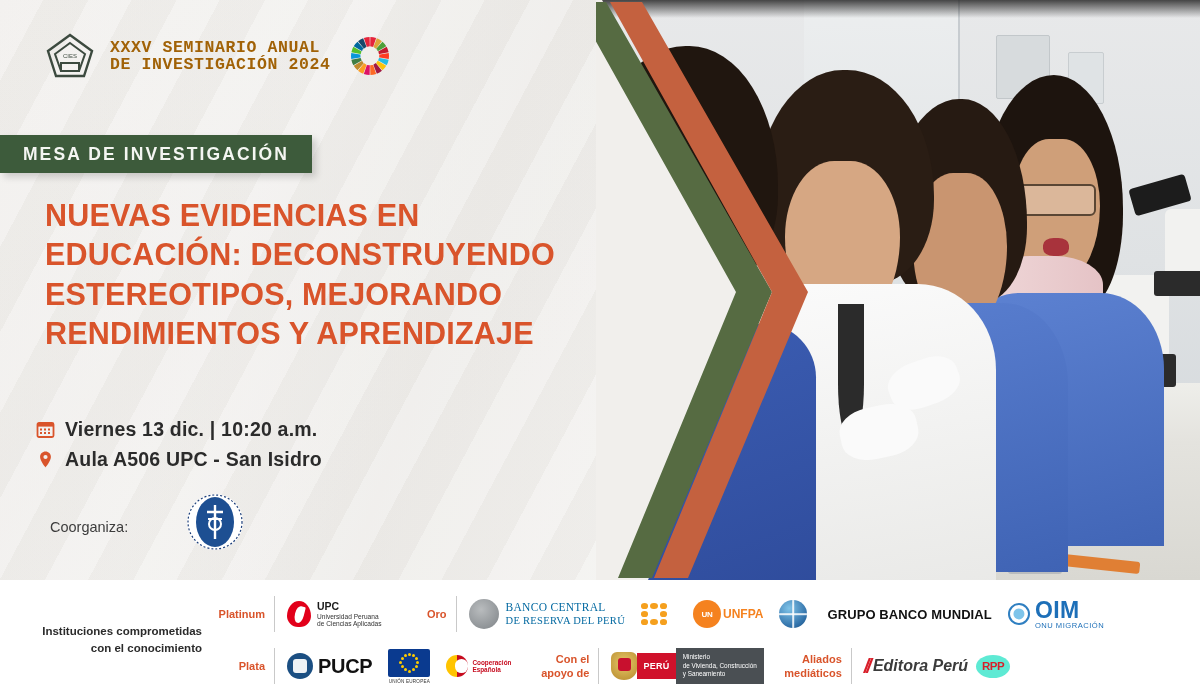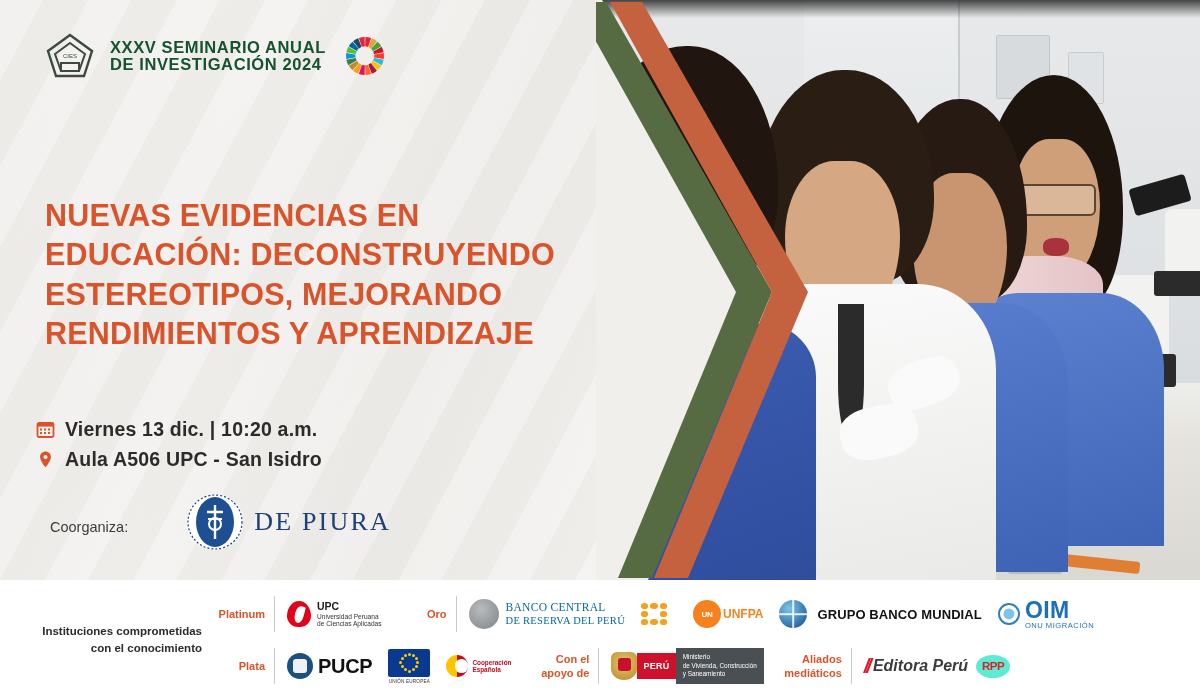--- a/index.html
+++ b/index.html
@@ -86,22 +86,22 @@
 
   
   .chev{ position:absolute; top:0; height:580px; width:250px; }
   .chev svg{ display:block; }
 
   
   .header{ position:absolute; left:44px; top:30px; display:flex; align-items:center; gap:14px; }
   .cies-mark{ width:52px; height:52px; position:relative; }
   .logo-txt{ line-height:1.05; }
   .logo-txt .l1,.logo-txt .l2{
-    font-family:Liberation Sans, sans-serif;
-    font-weight:bold; font-size:16.5px; letter-spacing:.6px; color:#14532d; white-space:nowrap;
+    font-family:Liberation Mono, monospace;
+    font-weight:bold; font-size:16.5px; letter-spacing:.6px; color:#a16207; white-space:nowrap;
   }
   .sdg{ width:42px; height:42px; border-radius:50%; position:relative; margin-left:4px; }
   .sdg::after{content:"";position:absolute;left:50%;top:50%;transform:translate(-50%,-50%);width:46%;height:46%;border-radius:50%;background:#f1efec;}
 
   
   .badge{
     position:absolute; left:0; top:135px; width:312px; height:38px;
     background:#3d5b3b; display:flex; align-items:center; justify-content:center;
     box-shadow:4px 4px 7px rgba(0,0,0,.16);
   }
@@ -165,21 +165,21 @@
   .dots i{background:#f5a01e;border-radius:50%;}
   .unfpa-circ{width:28px;height:28px;border-radius:50%;background:#f5821f;display:flex;align-items:center;justify-content:center;margin-left:32px;}
   .unfpa-circ b{color:#fff;font-size:8px;letter-spacing:-.3px;}
   .unfpa-word{color:#f5821f;font-weight:bold;font-size:12px;margin-left:2px;}
 
   .globe{width:28px;height:28px;border-radius:50%;background:
     radial-gradient(circle at 36% 30%,#7fc3e8,#2f6fa8 70%,#1b4d79);
     position:relative;overflow:hidden;}
   .globe::before{content:"";position:absolute;left:50%;top:0;width:1.6px;height:100%;background:rgba(255,255,255,.85);transform:translateX(-50%);}
   .globe::after{content:"";position:absolute;left:0;top:50%;width:100%;height:1.6px;background:rgba(255,255,255,.85);transform:translateY(-50%);}
-  .gbm{ font-size:13px; font-weight:bold; color:#111; margin-left:10px; letter-spacing:.1px;text-align:right;}
+  .gbm{ font-size:13px; font-weight:bold; color:#111; margin-left:20px; letter-spacing:.1px;text-align:right;}
 
   .oim{ display:flex; align-items:center; }
   .oim-mark{width:22px;height:22px;border-radius:50%;border:2px solid #2f7fc1;position:relative;}
   .oim-mark::after{content:"";position:absolute;left:50%;top:50%;transform:translate(-50%,-50%);width:62%;height:62%;border-radius:50%;background:#7ec4ea;}
   .oim-txt{margin-left:5px;line-height:1.0;}
   .oim-txt .o1{font-size:23px;font-weight:bold;color:#1d6fb8;letter-spacing:.4px;}
   .oim-txt .o2{font-size:7.6px;color:#1d6fb8;letter-spacing:.5px;}
 
   .pucp-mark{width:26px;height:26px;border-radius:50%;background:#1b4f82;position:relative;}
   .pucp-mark::after{content:"";position:absolute;left:24%;top:24%;width:52%;height:52%;background:#eef2f5;border-radius:3px;}
@@ -313,20 +313,23 @@
             <path d="M2.2287625503816066,23.939497339689897 A19,19 0 0 1 2.2287625503816066,18.060502660310107 L12.602341140960192,19.68496171645452 A8.5,8.5 0 0 0 12.602341140960192,22.31503828354548 Z" fill="#0a97d9"></path>
             <path d="M2.355439384147342,17.342082636007763 A19,19 0 0 1 4.366173986999662,11.817634718154954 L13.558551520499847,16.89209974233248 A8.5,8.5 0 0 0 12.659012356065915,19.36356328452979 Z" fill="#56c02b"></path>
             <path d="M4.730925392593761,11.185866751533807 A19,19 0 0 1 8.509870329912182,6.682295546268879 L15.412310410750187,14.594711165436077 A8.5,8.5 0 0 0 13.72172978089721,16.609466704633547 Z" fill="#00689d"></path>
             <path d="M9.068701904662584,6.213380178005599 A19,19 0 0 1 14.160060645719021,3.2738828383157106 L17.940027130979562,13.069894953983344 A8.5,8.5 0 0 0 15.66231400998063,14.38493323752882 Z" fill="#19486a"></path>
             <path d="M14.845569054235144,3.024378182276646 A19,19 0 0 1 20.635248594405883,2.0035014696887607 L20.83682173960263,12.501566446966024 A8.5,8.5 0 0 0 18.24670194531572,12.958274449965868 Z" fill="#e5243b"></path>
           </g>
       </svg>
     </div>
   </div>
 
+  <div class="badge">
+    <span>MESA DE INVESTIGACIÓN</span>
+  </div>
 
   <div class="title">
     <div>NUEVAS EVIDENCIAS EN</div>
     <div>EDUCACIÓN: DECONSTRUYENDO</div>
     <div>ESTEREOTIPOS, MEJORANDO</div>
     <div>RENDIMIENTOS Y APRENDIZAJE</div>
   </div>
 
   <div class="meta">
     <div class="meta-row">
@@ -364,21 +367,20 @@
         <svg width="58" height="58" viewBox="0 0 58 58">
           <circle cx="29" cy="29" r="28" fill="#fff"></circle>
           <circle cx="29" cy="29" r="27" fill="none" stroke="#1d3f7a" stroke-width="1.2" stroke-dasharray="2 2"></circle>
           <ellipse cx="29" cy="29" rx="19" ry="25" fill="#1d4f92"></ellipse>
           <path d="M29 12 L29 46 M21 19 L37 19" stroke="#fff" stroke-width="2.4"></path>
           <circle cx="29" cy="31" r="6" fill="none" stroke="#fff" stroke-width="2"></circle>
           <path d="M22 26 L36 26" stroke="#fff" stroke-width="2"></path>
         </svg>
       </div>
       <div class="udep-txt">
-        <div class="u2">DE PIURA</div>
       </div>
     </div>
   </div>
 
   <div class="sponsors">
     <div class="sp-left">
       <div>Instituciones comprometidas</div>
       <div>con el conocimiento</div>
     </div>
 

